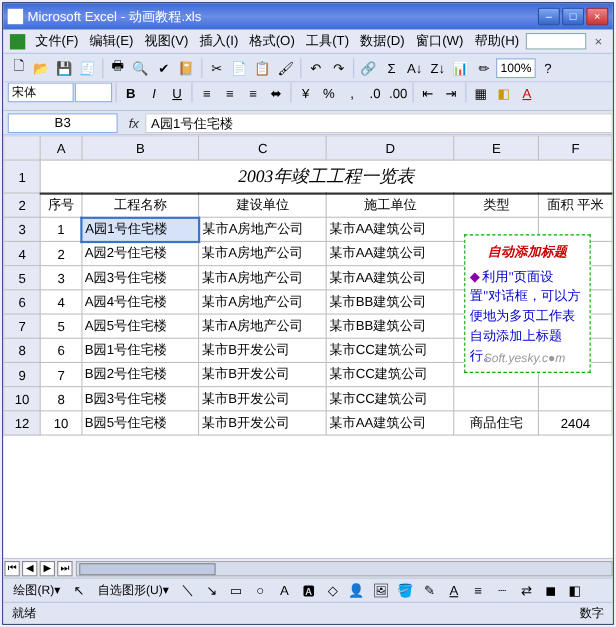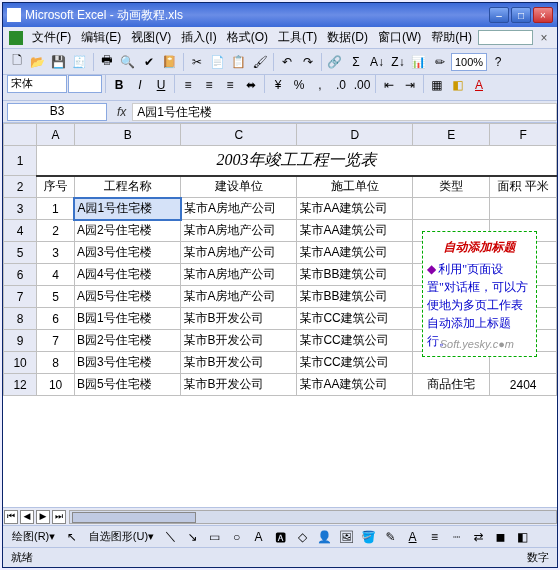--- a/index.html
+++ b/index.html
@@ -30,21 +30,21 @@
 .grid-wrap { flex: 1; background: #fff; overflow: hidden; position: relative; }
 table.sheet { border-collapse: collapse; font-size: 12px; width: 100%; }
 .sheet td, .sheet th { border: 1px solid #c0c0c0; height: 22px; padding: 0 2px; white-space: nowrap; }
 .sheet th { background: #e6e9f5; font-weight: normal; text-align: center; }
 .sheet th.rowh { width: 28px; }
 .sheet .sel { background: #d5e2f8; border: 2px solid #3a73c8 !important; }
 .col-A{width:32px} .col-B{width:90px} .col-C{width:98px} .col-D{width:98px} .col-E{width:65px} .col-F{width:55px}
 .title-row td { font-size: 16px; font-family: "华文行楷","STXingkai","SimSun",serif; font-style: italic; text-align: center; height: 30px; border-bottom: 2px solid #333; }
 .hdr td { text-align: center; font-weight: normal; }
 .cell-c { text-align: center; }
-.annot { position: absolute; right: 20px; top: 108px; width: 115px; border: 1px dashed #0a0; background: #fff; padding: 6px 4px; font-size: 12px; line-height: 1.5; }
+.annot { position: absolute; right: 20px; top: 90px; width: 115px; border: 1px dashed #0a0; background: #fff; padding: 6px 4px; font-size: 12px; line-height: 1.5; }
 .annot .a-title { color: #c00; font-weight: bold; text-align: center; margin-bottom: 4px; font-style: italic; font-family: "STKaiti","楷体",serif; }
 .annot .a-body { color: #00c; font-family: "STKaiti","楷体",serif; }
 .annot .a-body::before { content:"◆"; color: #80a; margin-right: 2px; }
 .wm { position: absolute; right: 22px; bottom: 4px; font-size: 11px; color: #999; font-style: italic; }
 .tabs { height: 18px; background: #e6e9f5; border-top: 1px solid #b5c3e3; display: flex; align-items: center; font-size: 11px; }
 .tab-nav { display: flex; }
 .tab-nav span { width: 14px; height: 14px; border: 1px solid #888; margin: 0 1px; font-size: 9px; text-align: center; cursor: pointer; background: #fff; }
 .tab { padding: 1px 8px; border: 1px solid #888; border-bottom: 0; background: #e6e9f5; cursor: pointer; }
 .tab.active { background: #fff; font-weight: bold; }
 .hscroll { flex: 1; height: 14px; margin-left: 2px; background: #d5dcec; position: relative; border: 1px solid #aaa; }

